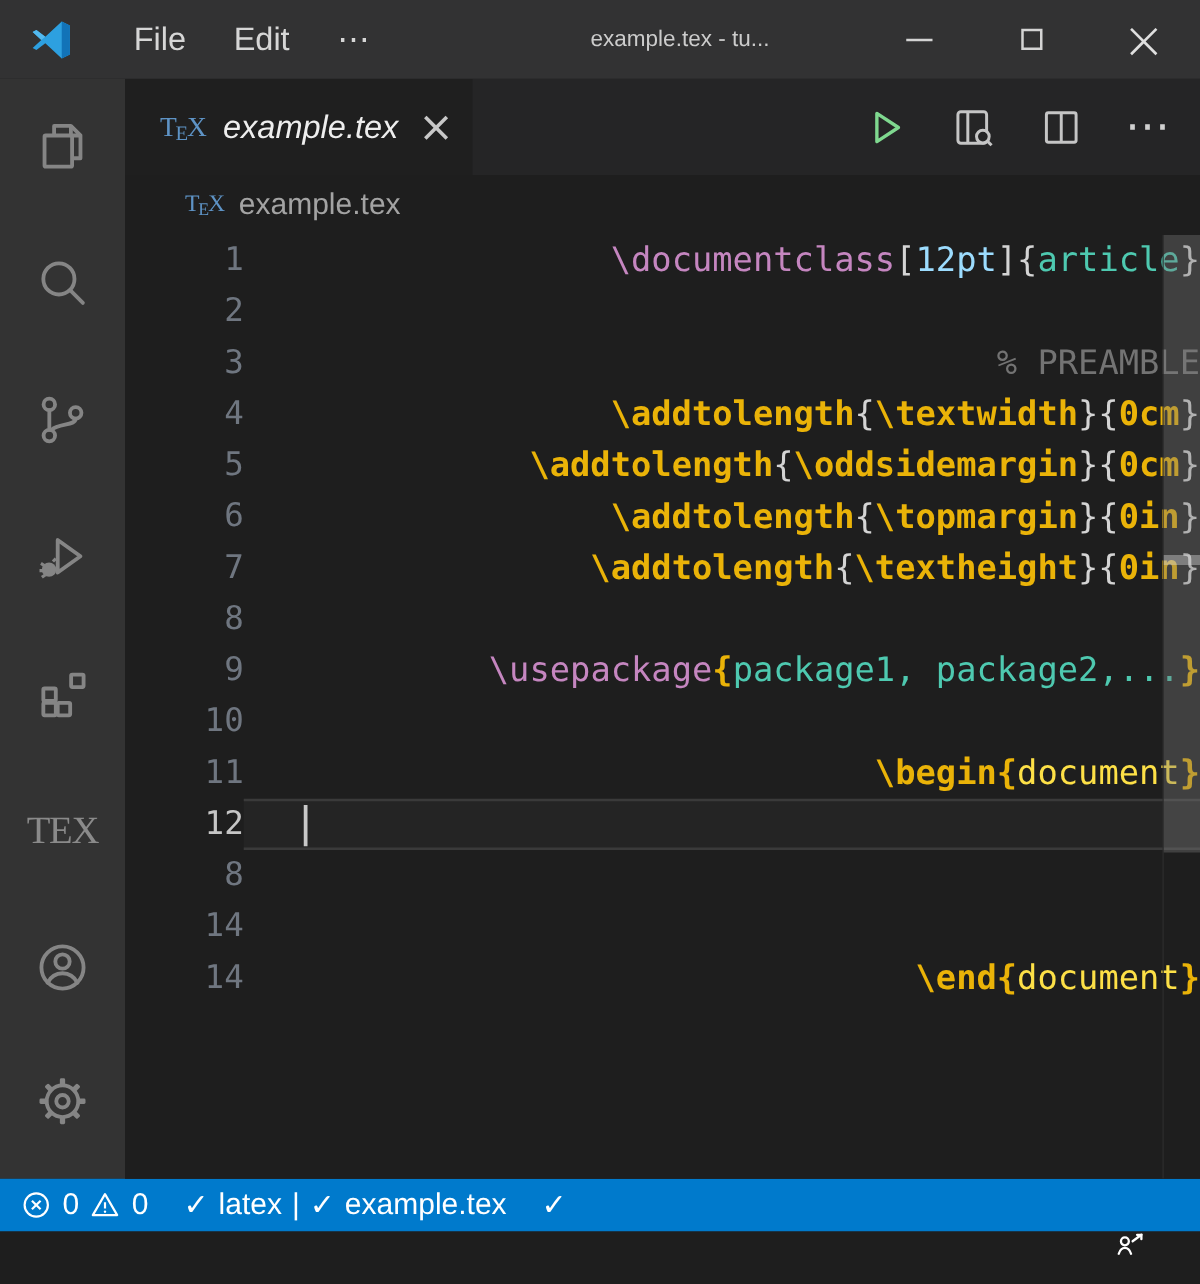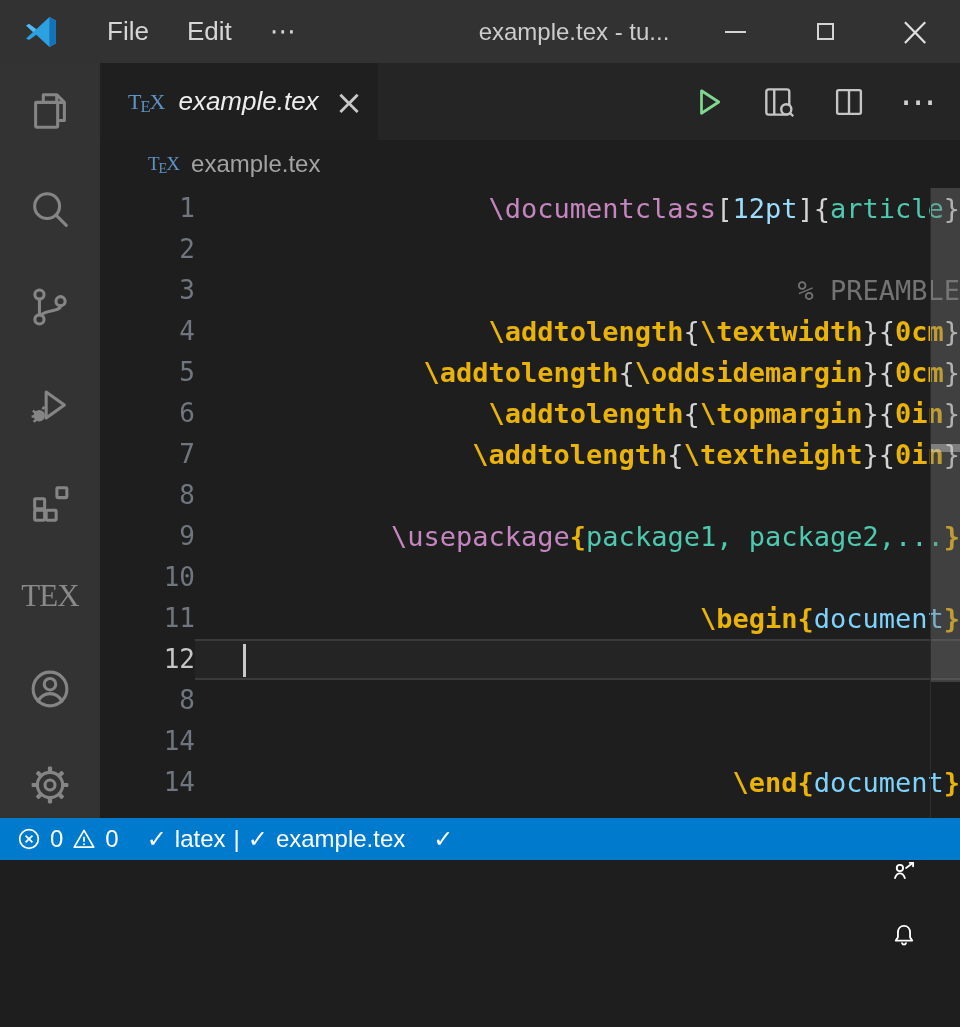--- a/index.html
+++ b/index.html
@@ -1,26 +1,26 @@
 <!DOCTYPE html>
 <html><head>
 <meta charset="utf-8">
 <style>
   * { margin:0; padding:0; box-sizing:border-box; }
   html,body { width:960px; height:1027px; overflow:hidden; background:#1e1e1e;
               font-family:"Liberation Sans", sans-serif; }
-  .window { width:960px; height:860px; display:flex; flex-direction:column; }
+  .window { width:960px; height:985px; display:flex; flex-direction:column; }
 
   
   .titlebar { height:63px; flex:0 0 auto; background:#323233; display:flex;
               align-items:center; position:relative; color:#cccccc; }
   .vscode-logo { margin:0 28px 0 22px; display:flex; align-items:center; }
   .menu-item { font-size:26px; padding:0 19px; color:#d6d6d6; cursor:default; }
-  .window-title { position:absolute; left:574px; transform:translateX(-50%);
-                  font-size:24px; color:#cccccc; white-space:nowrap; }
+  .window-title { position:absolute; left:544px; transform:translateX(-50%);
+                  font-size:18px; color:#cccccc; white-space:nowrap; }
   .win-controls { margin-left:auto; display:flex; height:100%; }
   .win-btn { width:90px; height:100%; display:flex; align-items:center; justify-content:center; }
   .min-glyph { width:21px; height:2px; background:#d4d4d4; display:block; }
   .max-glyph { width:17px; height:17px; border:2px solid #d4d4d4; display:block; }
   .close-glyph { font-size:42px; font-weight:300; color:#e0e0e0; line-height:1;
                  font-family:"DejaVu Sans", sans-serif; }
 
   
   .main { flex:1; display:flex; min-height:0; }
   .activitybar { width:100px; background:#333333; display:flex; flex-direction:column;
@@ -61,21 +61,21 @@
   .ln { flex:0 0 95px; text-align:right; color:#6f7680; font-size:26px; }
   .line.current .ln { color:#c6c6c6; }
   .content { flex:1; padding-left:50px; white-space:pre; position:relative; color:#d4d4d4;text-align:right; }
   .line.current .content { background:#242424; border-top:2px solid #3a3a3a;
                            border-bottom:2px solid #3a3a3a; }
   .cursor { position:absolute; left:48px; top:3px; width:3px; height:33px; background:#c8c8c8; }
   .tk-pink    { color:#c586c0; }
   .tk-gold    { color:#eab308;font-weight:bold; }
   .tk-punct   { color:#d4d4d4; }
   .tk-blue    { color:#9cdcfe; }
-  .tk-envblue { color:#7dd3fc;margin-top:48px; }
+  .tk-envblue { color:#fde047;margin-top:48px; }
   .tk-teal    { color:#4ec9b0; }
   .tk-comment { color:#737373; }
   .tk-plain   { color:#d4d4d4; }
 
   
   .scrollbar { position:absolute; top:0; right:0; bottom:0; width:30px;
                border-left:1px solid #2c2c2c; }
   .scroll-thumb { position:absolute; top:0; left:0; right:0; height:494px;
                   background:rgba(121,121,121,0.38); }
   .scroll-cursor-marker { position:absolute; top:256px; left:0; right:0; height:8px;

